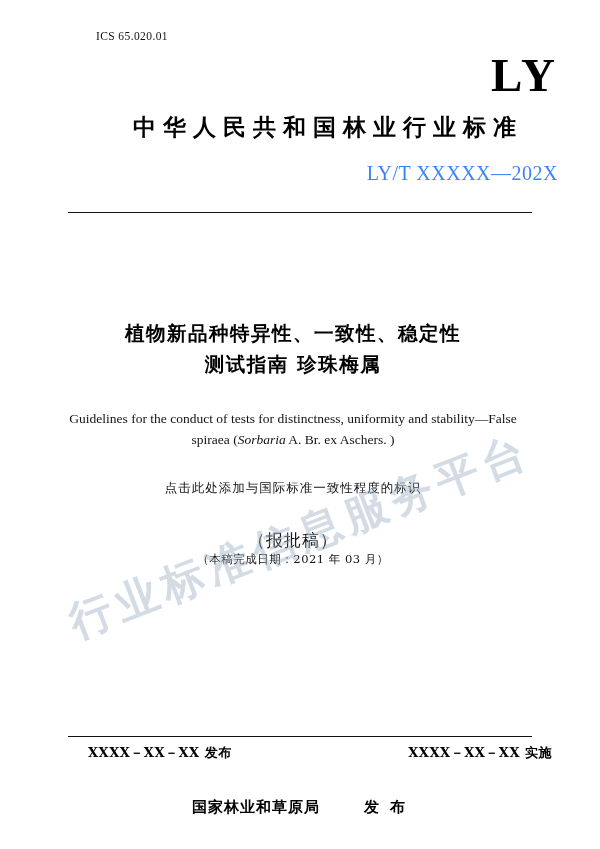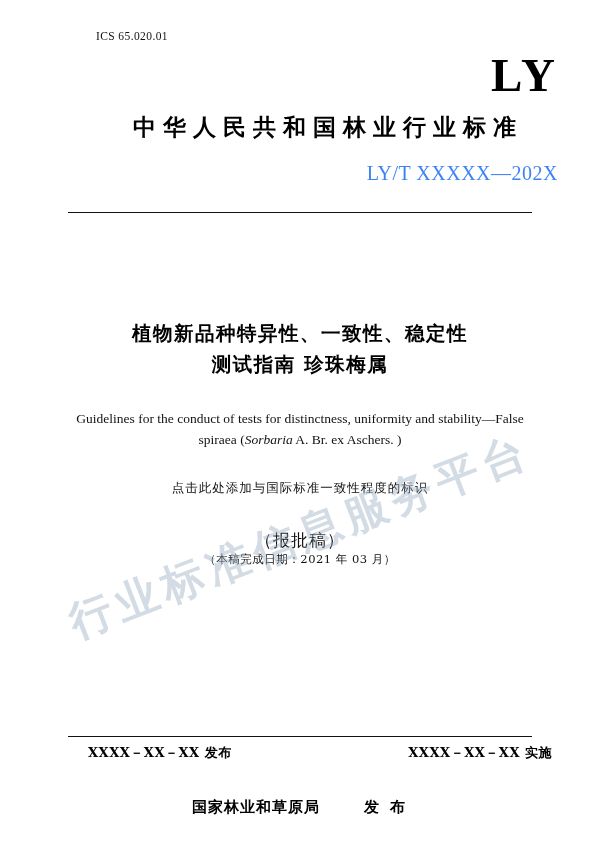--- a/index.html
+++ b/index.html
@@ -74,21 +74,21 @@
     left: 68px;
     top: 212px;
     width: 464px;
     height: 1px;
     background: #111;
   }
 
   
   .title-zone {
     position: absolute;
-    left: 68px;
+    left: 61px;
     top: 318px;
     width: 464px;
     text-align: center;
   }
   .doc-title-cn {
     font-family: "DejaVu Serif", serif;
     font-weight: bold;
     font-size: 19.5px;
     line-height: 31px;
     letter-spacing: 1.5px;

